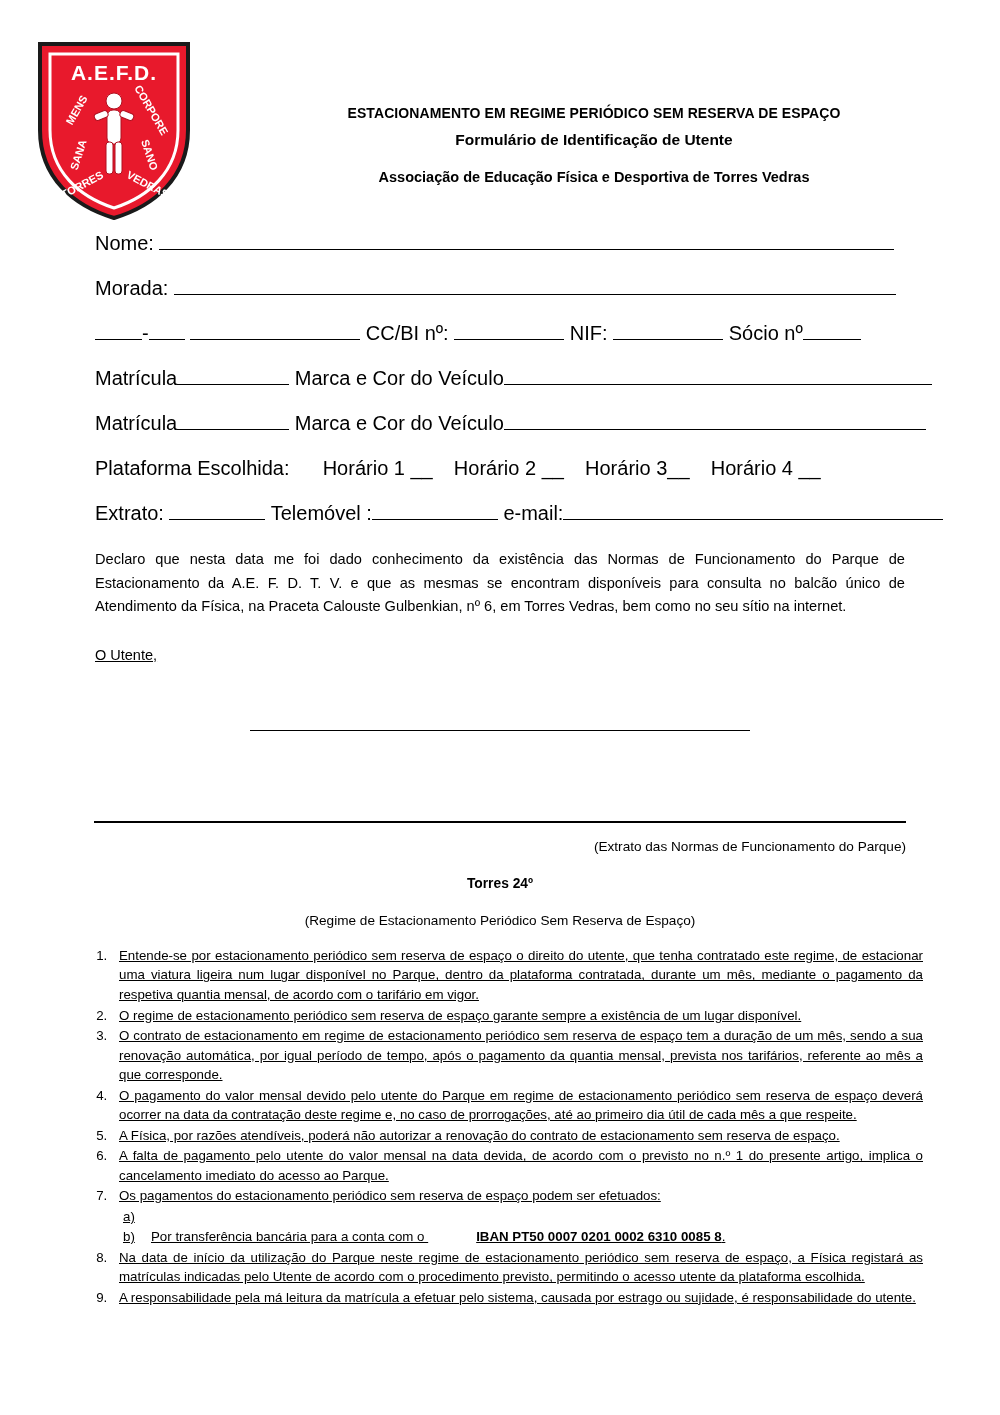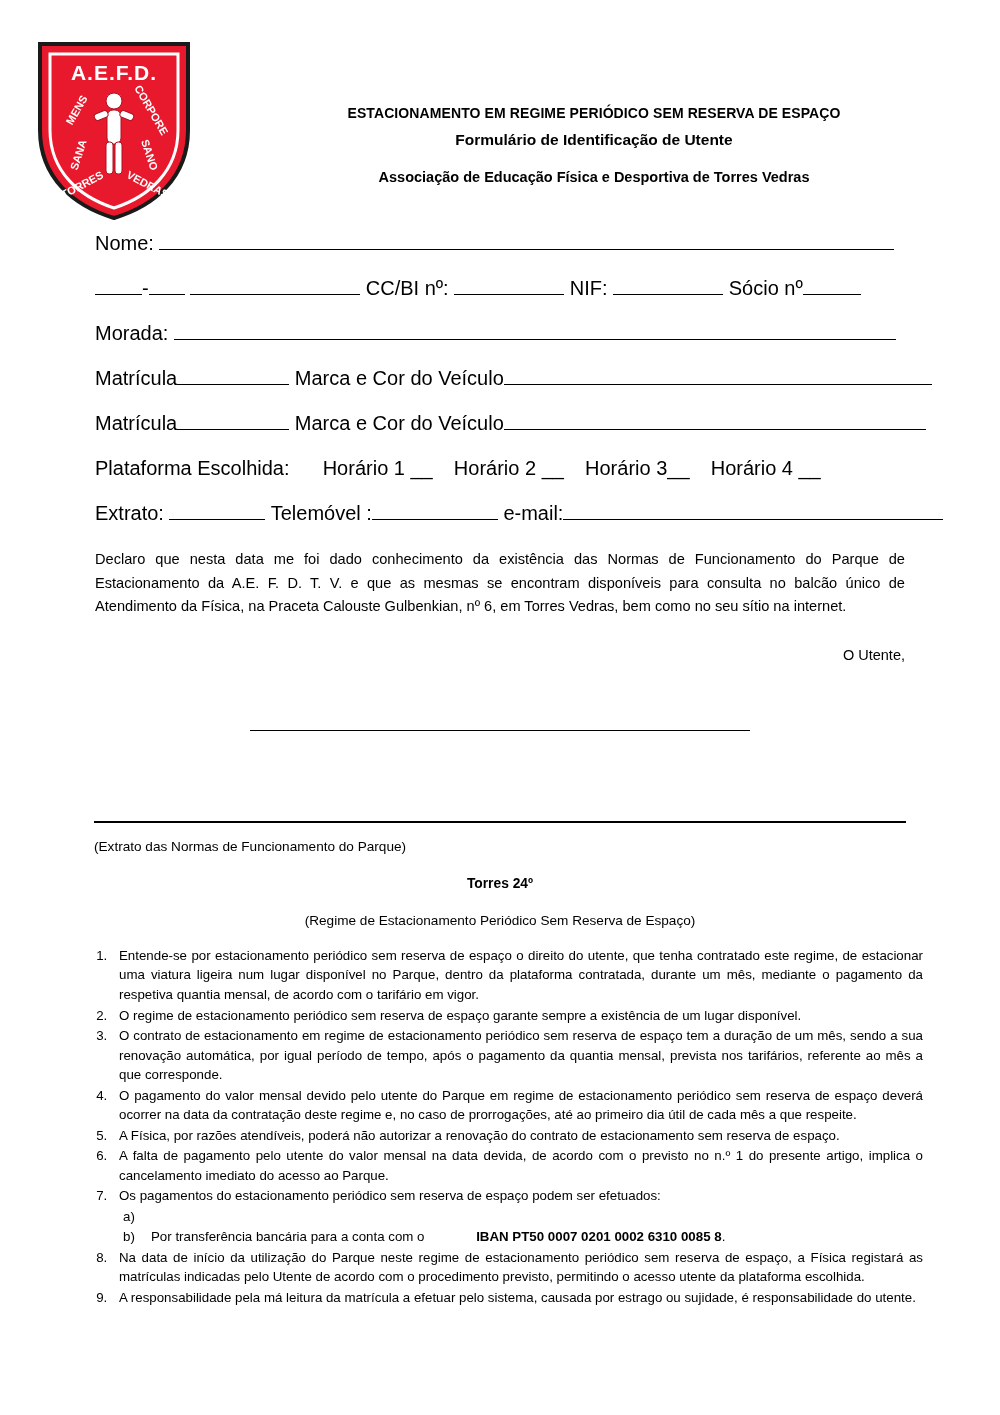--- a/index.html
+++ b/index.html
@@ -84,22 +84,23 @@
   .declare {
     width: 810px;
     margin: 22px auto 0 auto;
     font-size: 14.6px;
     line-height: 1.62;
     text-align: justify;
   }
   .o-utente {
     width: 810px;
     margin: 28px auto 0 auto;
-    text-align: right;
+    text-align: left;
     font-size: 14.5px;
+    text-decoration: underline;
   }
   .sign-line {
     width: 810px;
     margin: 54px auto 0 auto;
     text-align: center;
   }
   .sign-line span {
     display: inline-block;
     border-bottom: 1px solid #000;
     width: 500px;
@@ -109,21 +110,21 @@
   .hr-thick {
     width: 812px;
     margin: 86px auto 0 auto;
     border: 0;
     border-top: 2px solid #000;
   }
 
   .extract-note {
     width: 812px;
     margin: 16px auto 0 auto;
-    text-align: left;
+    text-align: right;
     font-size: 13.6px;
   }
   .artigo {
     width: 812px;
     margin: 22px auto 0 auto;
     text-align: center;
     font-size: 13.8px;
     font-weight: bold;
   }
   .regime {
@@ -134,20 +135,21 @@
   }
 
   
   ol.rules {
     width: 812px;
     margin: 18px auto 0 auto;
     padding: 0 0 0 34px;
     font-size: 13.3px;
     line-height: 1.47;
     text-align: justify;
+    text-decoration: underline;
   }
   ol.rules > li {
     margin-bottom: 1px;
     padding-left: 8px;
   }
   ol.sub {
     list-style: none;
     margin: 0;
     padding: 0 0 0 4px;
     font-size: 13.3px;
@@ -198,32 +200,32 @@
   </div>
 
   <div class="form">
 
     <div class="form-row">
       <span>Nome:</span>
       <span class="u" style="width:735px;"></span>
     </div>
 
     <div class="form-row">
+      <span>Morada:</span>
+      <span class="u" style="width:722px;"></span>
+    </div>
+
+    <div class="form-row">
       <span class="u" style="width:47px;"></span><span>-</span><span class="u" style="width:36px;"></span>
       <span class="u" style="width:170px;"></span>
       <span>CC/BI nº:</span>
       <span class="u" style="width:110px;"></span>
       <span>NIF:</span>
       <span class="u" style="width:110px;"></span>
       <span>Sócio nº</span><span class="u" style="width:58px;"></span>
-    </div>
-
-    <div class="form-row">
-      <span>Morada:</span>
-      <span class="u" style="width:722px;"></span>
     </div>
 
     <div class="form-row">
       <span>Matrícula</span><span class="u" style="width:112px;"></span>
       <span>Marca e Cor do Veículo</span><span class="u" style="width:428px;"></span>
     </div>
 
     <div class="form-row">
       <span>Matrícula</span><span class="u" style="width:112px;"></span>
       <span>Marca e Cor do Veículo</span><span class="u" style="width:422px;"></span>

